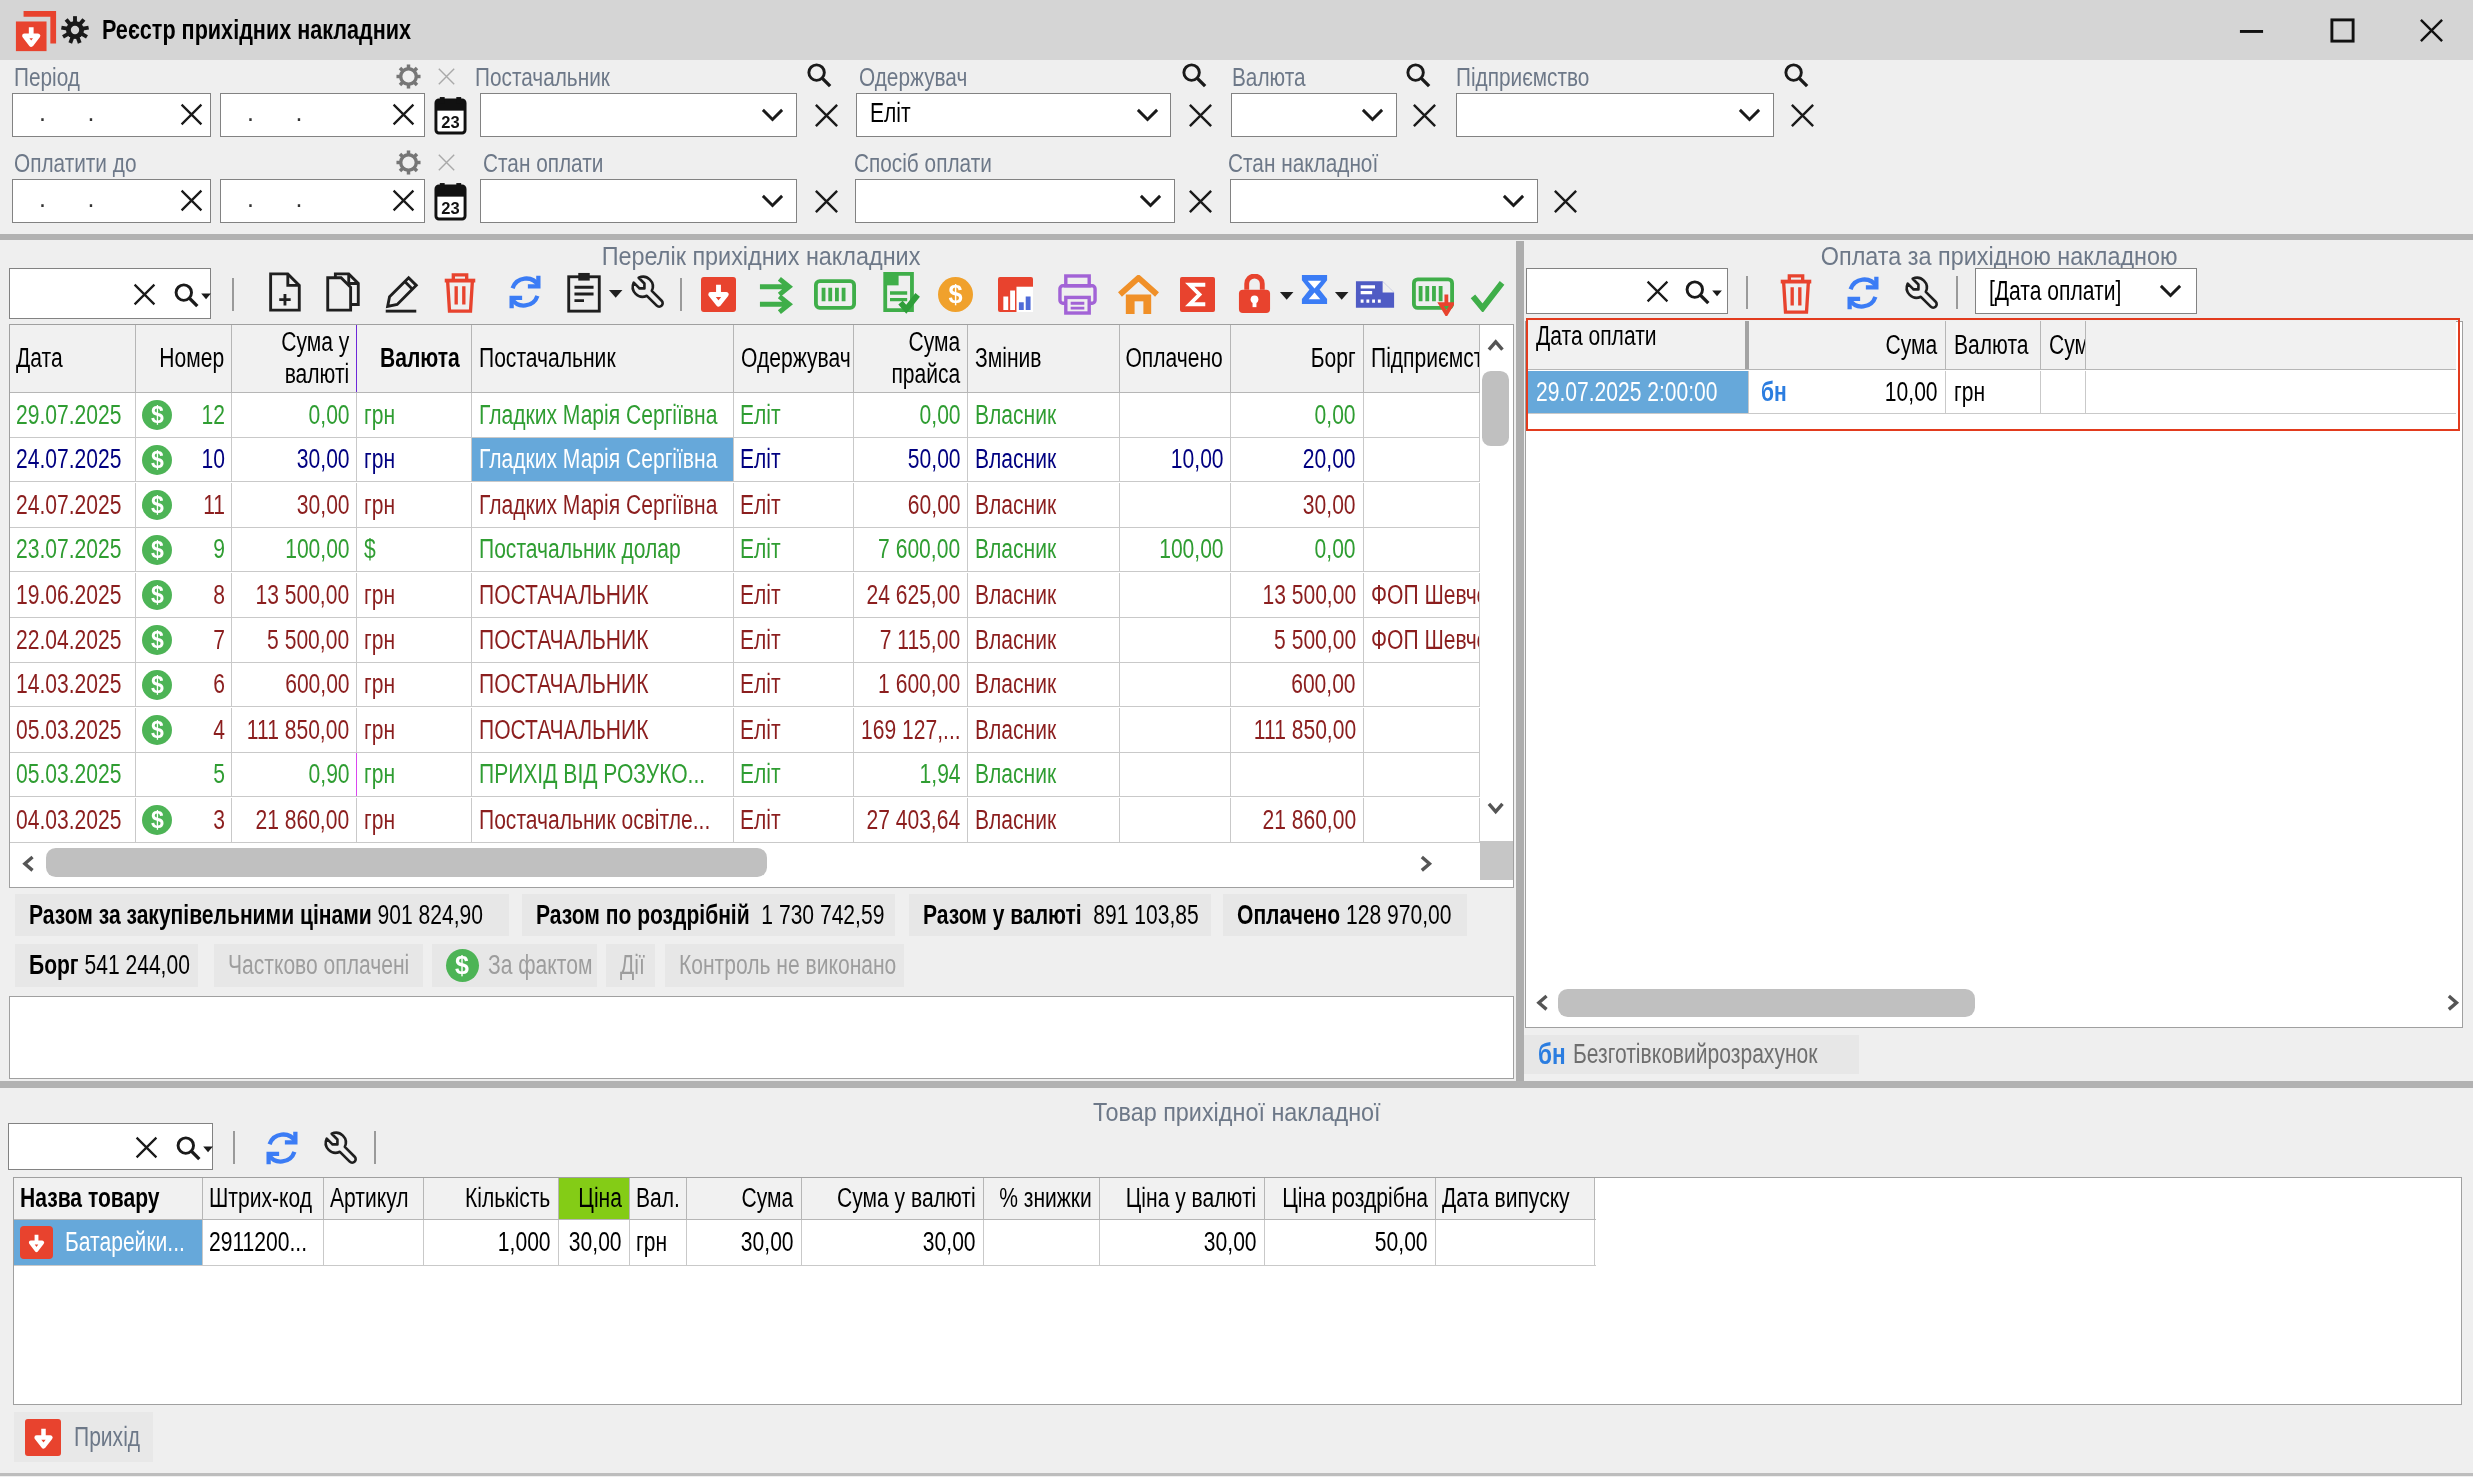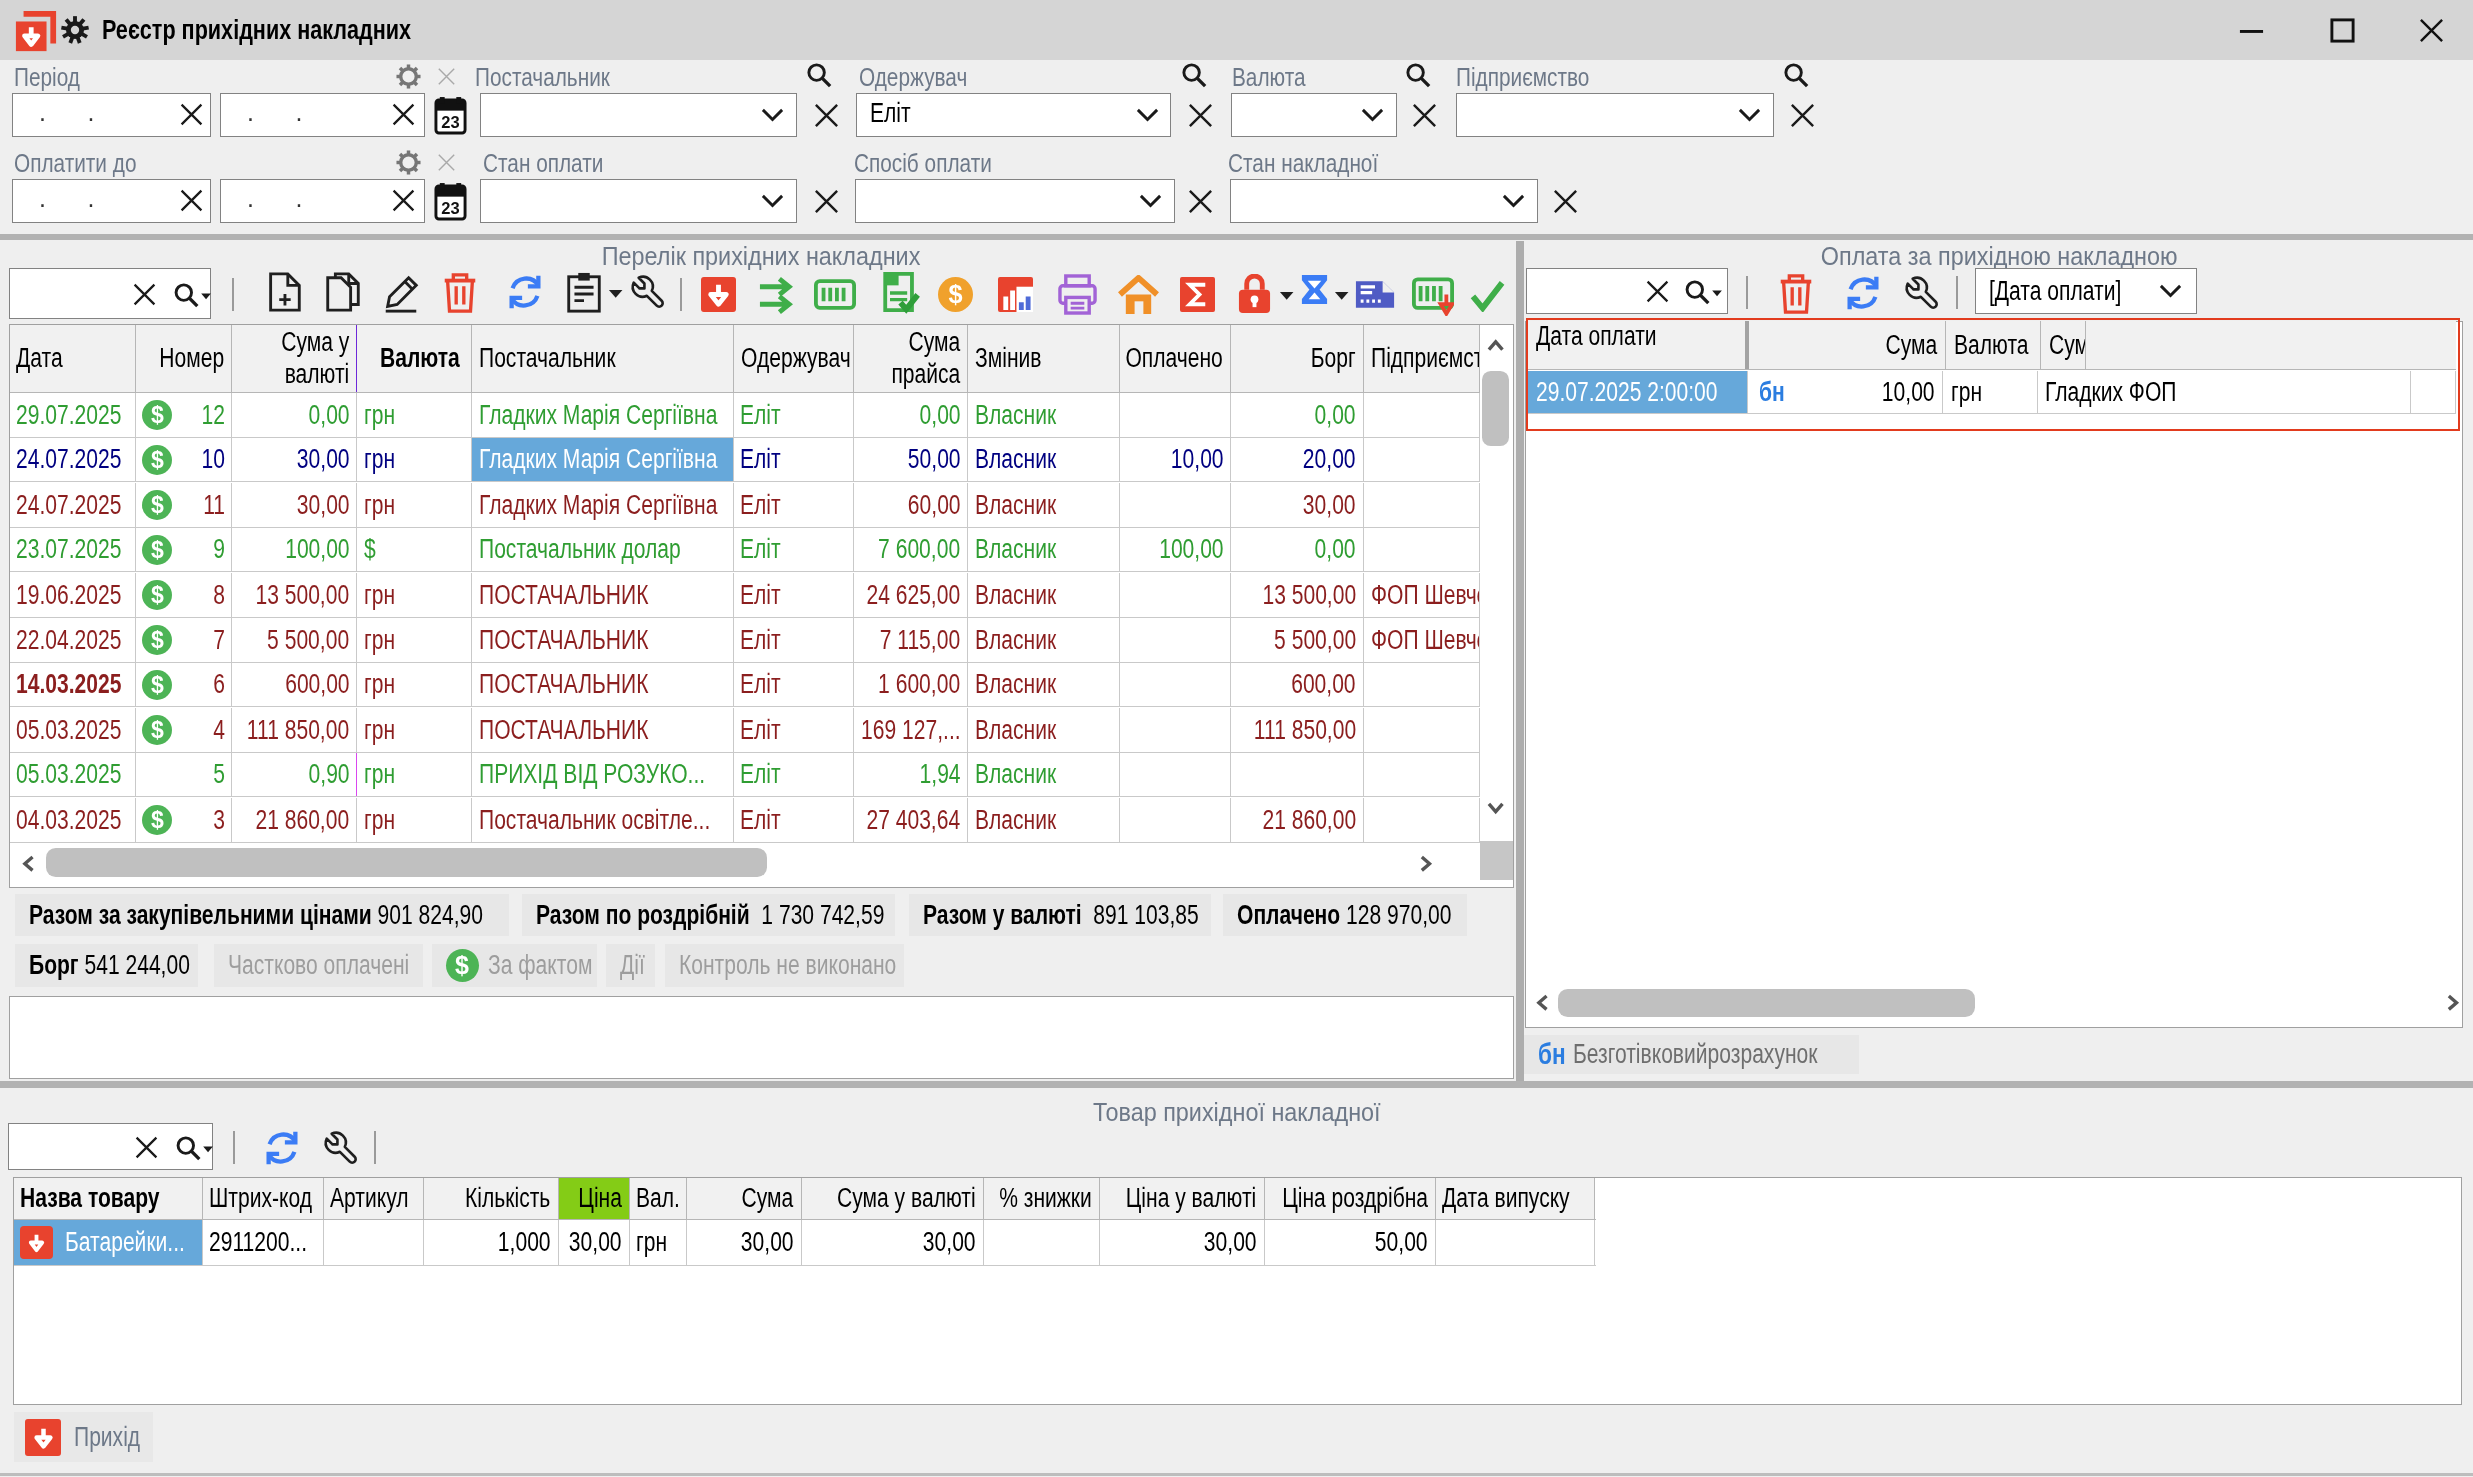--- a/index.html
+++ b/index.html
@@ -555,21 +555,21 @@
       <span class="txr" style=""></span>
     </div>
     <div style="width:133px;border-right:1px solid #c9c9c9;padding:0 6.8px;display:flex;align-items:center;overflow:hidden;white-space:nowrap;justify-content:flex-end;">
       <span class="txr" style="">5 500,00</span>
     </div>
     <div style="width:116px;border-right:1px solid #c9c9c9;padding:0 6.8px;display:flex;align-items:center;overflow:hidden;white-space:nowrap;">
       <span class="tx" style="">ФОП Шевче</span>
     </div>
   </div>
 <div class="abs" style="left:9.7px;top:663px;width:1470px;height:44px;border-bottom:1px solid #c9c9c9;display:flex;color:#8b1e1e">
-    <div style="width:126px;border-right:1px solid #c9c9c9;padding:0 6.8px;display:flex;align-items:center;overflow:hidden;white-space:nowrap;font-weight:bold;">
+    <div style="width:126px;border-right:1px solid #c9c9c9;padding:0 6.8px;display:flex;align-items:center;overflow:hidden;white-space:nowrap;">
       <span class="tx" style="">14.03.2025</span>
     </div>
     <div style="width:97px;border-right:1px solid #c9c9c9;padding:0 6.8px;display:flex;align-items:center;overflow:hidden;white-space:nowrap;justify-content:space-between;">
       <span style="display:inline-block;width:30px;height:30px;border-radius:50%;background:#4db456;color:#fff;font-weight:bold;font-size:23px;line-height:30px;text-align:center;flex:0 0 auto;margin-right:0px">$</span>
       <span class="txr" style="">6</span>
     </div>
     <div style="width:125px;border-right:1px solid #c9c9c9;padding:0 6.8px;display:flex;align-items:center;overflow:hidden;white-space:nowrap;justify-content:flex-end;">
       <span class="txr" style="">600,00</span>
     </div>
     <div style="width:115px;border-right:1px solid #c9c9c9;padding:0 6.8px;display:flex;align-items:center;overflow:hidden;white-space:nowrap;">
@@ -804,23 +804,20 @@
       <span style="background:#66a8da;color:#fff;margin:0 -7.7px;padding:0 7.7px;display:flex;align-items:center;align-self:stretch;flex:1 0 auto">
         <span class="tx" style="">29.07.2025 2:00:00</span>
       </span>
     </div>
     <div style="width:197px;border-right:1px solid #c9c9c9;padding:0 7.7px;display:flex;align-items:center;overflow:hidden;white-space:nowrap;position:relative;justify-content:flex-end;">
       <span class="tx" style="color:#2b7de0;font-weight:bold;position:absolute;left:11.6px">бн</span>
       <span class="txr" style="">10,00</span>
     </div>
     <div style="width:95px;border-right:1px solid #c9c9c9;padding:0 7.7px;display:flex;align-items:center;overflow:hidden;white-space:nowrap;position:relative;">
       <span class="tx" style="">грн</span>
-    </div>
-    <div style="width:376px;border-right:1px solid #c9c9c9;padding:0 7.7px;display:flex;align-items:center;overflow:hidden;white-space:nowrap;position:relative;">
-      <span class="tx" style="">Гладких ФОП</span>
     </div>
     <div style="width:45px;border-right:1px solid #c9c9c9;padding:0 7.7px;display:flex;align-items:center;overflow:hidden;white-space:nowrap;position:relative;"></div>
   </div>
 <svg class="abs" style="left:1535px;top:993px" width="15.4" height="19.3" viewBox="0 0 16 20">
     <path d="M12 3 L4 10 L12 17" stroke="#555" stroke-width="3.5" fill="none"></path>
   </svg>
 <div class="abs" style="left:1558px;top:989px;width:417px;height:28px;background:#c0c0c0;border-radius:9.7px"></div>
 <svg class="abs" style="left:2445px;top:993px" width="15.4" height="19.3" viewBox="0 0 16 20">
     <path d="M4 3 L12 10 L4 17" stroke="#555" stroke-width="3.5" fill="none"></path>
   </svg>

